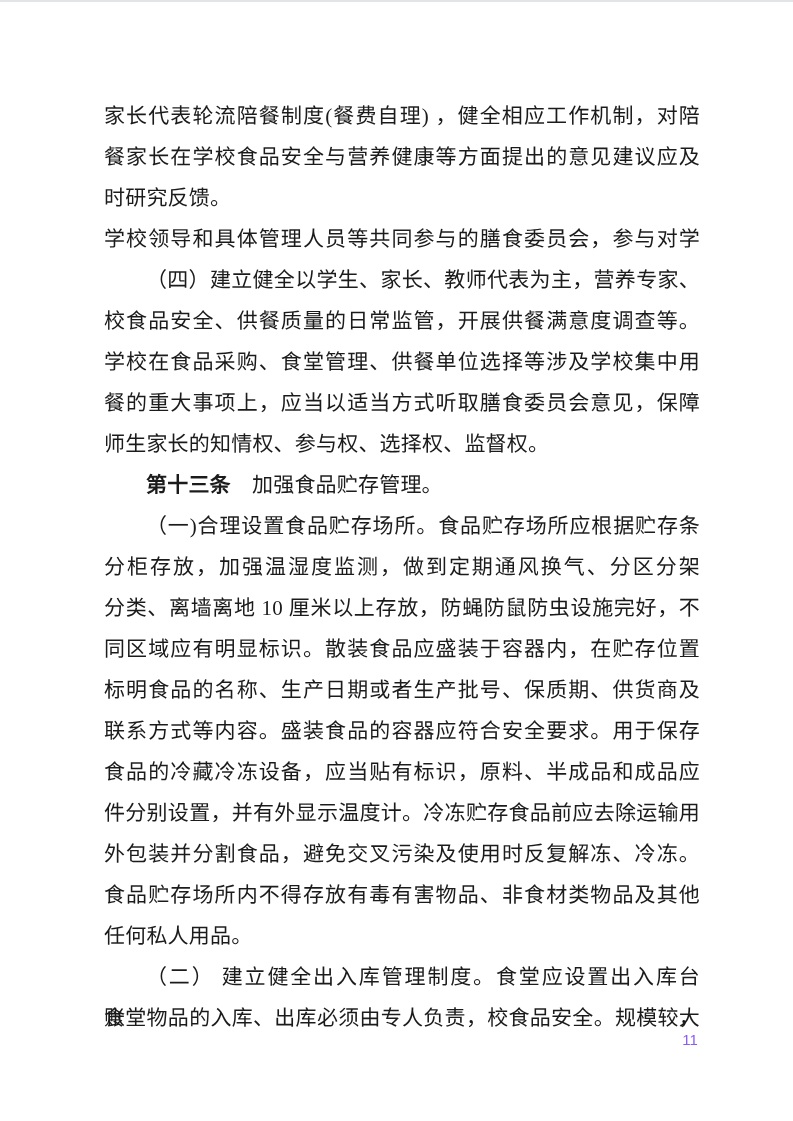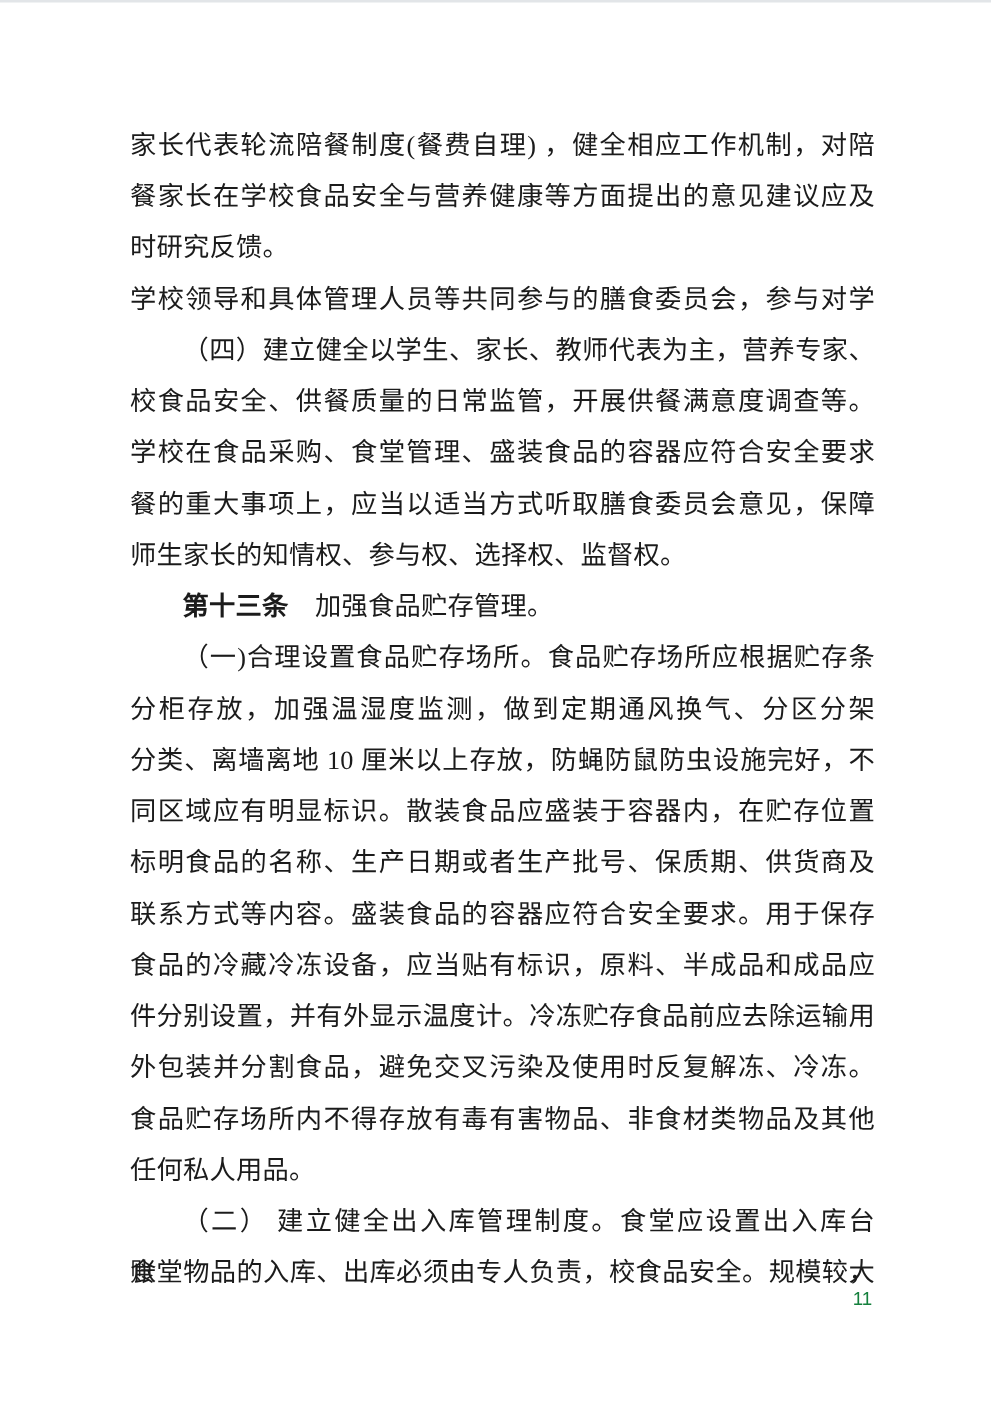--- a/index.html
+++ b/index.html
@@ -46,36 +46,36 @@
     font-weight: bold;
   }
   .page-number {
     position: absolute;
     left: 668px;
     top: 1031px;
     width: 44px;
     text-align: center;
     font-family: "Liberation Sans", "DejaVu Sans", sans-serif;
     font-size: 15px;
-    color: #15803d;
+    color: #8b5cf6;
   }
 </style>
 </head>
 <body>
 
 <div class="page">
   <div class="scan-edge"></div>
   <main class="text-block" id="textBlock">
       <div class="line fill"><span class="seg">家长代表轮流陪餐制度(餐费自理) ，健全相应工作机制，对陪</span></div>
       <div class="line fill"><span class="seg">餐家长在学校食品安全与营养健康等方面提出的意见建议应及</span></div>
       <div class="line"><span class="seg">时研究反馈。</span></div>
       <div class="line fill"><span class="seg">学校领导和具体管理人员等共同参与的膳食委员会，参与对学</span></div>
       <div class="line fill indent"><span class="seg">（四）建立健全以学生、家长、教师代表为主，营养专家、</span></div>
       <div class="line fill"><span class="seg">校食品安全、供餐质量的日常监管，开展供餐满意度调查等。</span></div>
-      <div class="line fill"><span class="seg">学校在食品采购、食堂管理、盛装食品的容器应符合安全要求</span></div>
+      <div class="line fill"><span class="seg">学校在食品采购、食堂管理、供餐单位选择等涉及学校集中用</span></div>
       <div class="line fill"><span class="seg">餐的重大事项上，应当以适当方式听取膳食委员会意见，保障</span></div>
       <div class="line"><span class="seg">师生家长的知情权、参与权、选择权、监督权。</span></div>
       <div class="line indent"><span class="seg bold">第十三条</span><span class="seg">　加强食品贮存管理。</span></div>
       <div class="line fill indent"><span class="seg">（一)合理设置食品贮存场所。食品贮存场所应根据贮存条</span></div>
       <div class="line fill"><span class="seg">分柜存放，加强温湿度监测，做到定期通风换气、分区分架</span></div>
       <div class="line fill"><span class="seg">分类、离墙离地 10 厘米以上存放，防蝇防鼠防虫设施完好，不</span></div>
       <div class="line fill"><span class="seg">同区域应有明显标识。散装食品应盛装于容器内，在贮存位置</span></div>
       <div class="line fill"><span class="seg">标明食品的名称、生产日期或者生产批号、保质期、供货商及</span></div>
       <div class="line fill"><span class="seg">联系方式等内容。盛装食品的容器应符合安全要求。用于保存</span></div>
       <div class="line fill"><span class="seg">食品的冷藏冷冻设备，应当贴有标识，原料、半成品和成品应</span></div>

